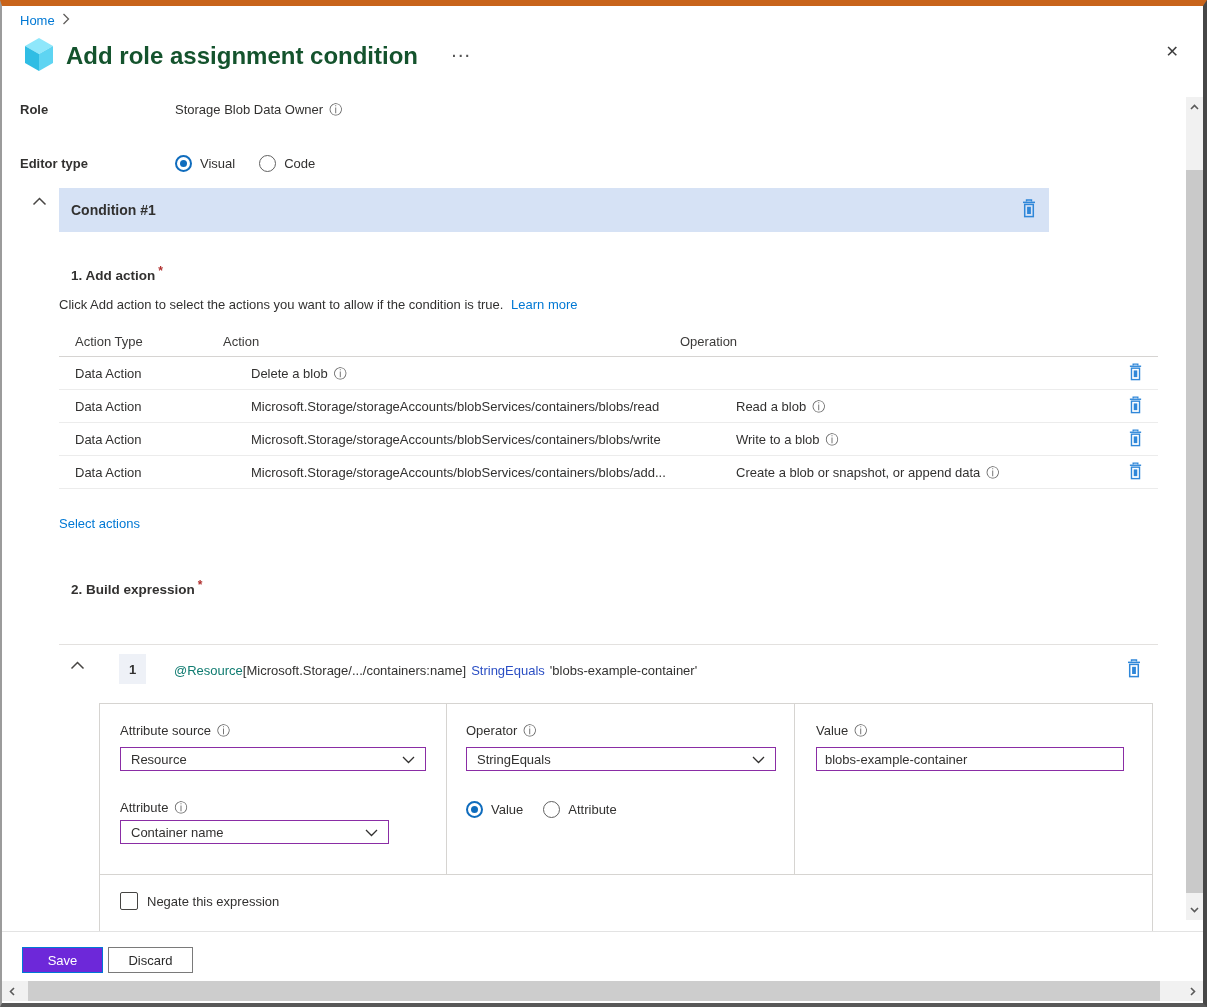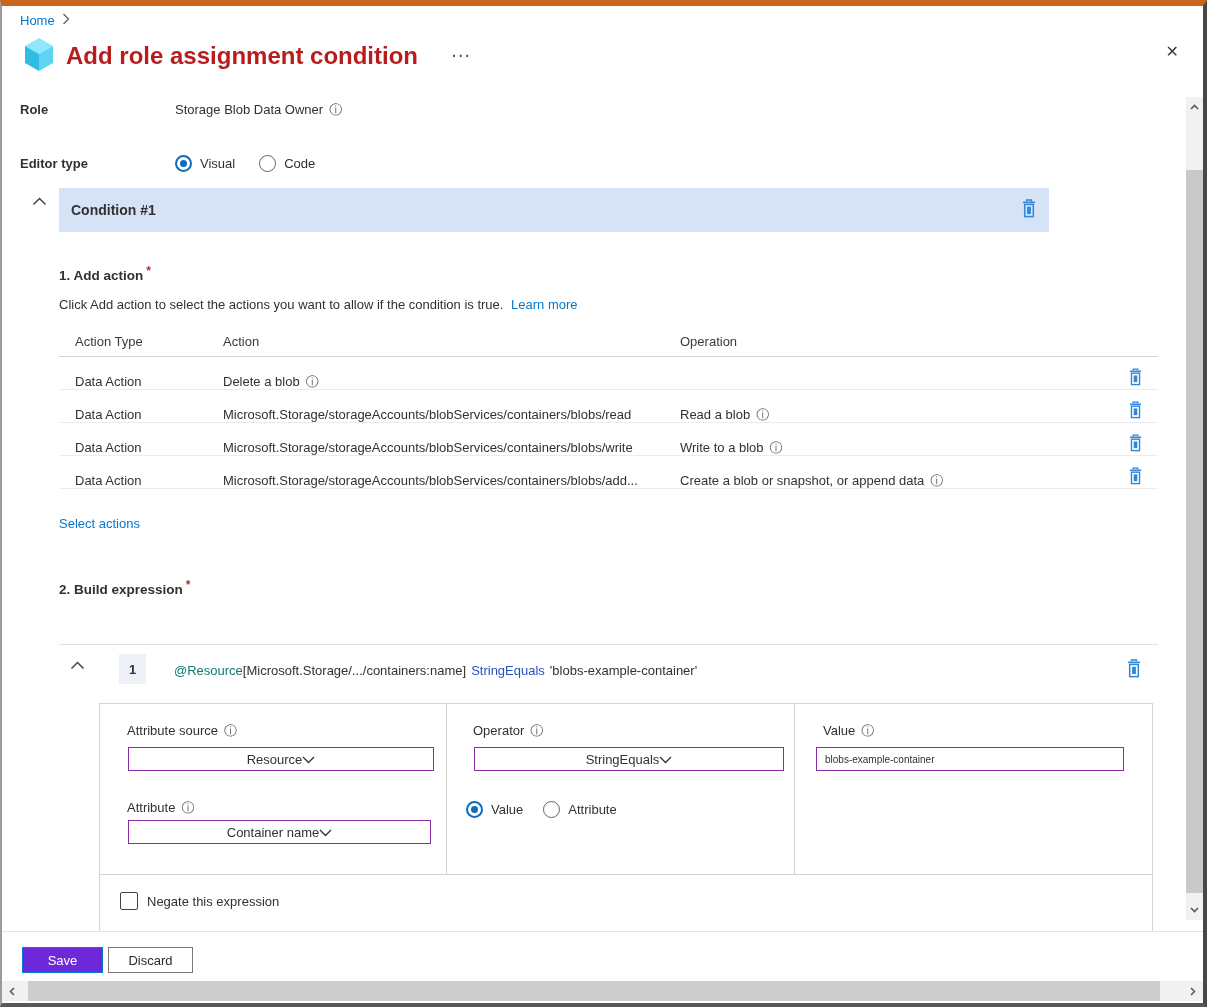--- a/index.html
+++ b/index.html
@@ -5,28 +5,28 @@
   html,body{margin:0;padding:0;background:#fff;}
   .window{
     position:relative;width:1207px;height:1007px;background:#fff;
     border-top:6px solid #c8641b;border-left:2px solid #9b9b9b;
     border-right:4px solid #474747;border-bottom:4px solid #585858;
     box-sizing:border-box;overflow:hidden;
     font-family:"Liberation Sans",sans-serif;font-size:13px;color:#323130;
   }
   .abs{position:absolute;}
   a.link{color:#0078d4;text-decoration:none;cursor:pointer;}
-  .bold{font-weight:bold;}
+  .bold{font-weight:bold;margin-left:12px;}
   .info{display:inline-block;color:#5f5f5f;font-size:13px;line-height:1;margin-left:6px;cursor:default;}
   .req{color:#b0302f;font-size:12px;vertical-align:5px;margin-left:3px;font-weight:bold;}
 
   
   #breadcrumb{left:18px;top:7px;display:flex;align-items:center;gap:7px;}
   #title-row{left:22px;top:32px;display:flex;align-items:center;}
-  #title-row h1{font-size:24px;font-weight:bold;margin:0 8px 0 12px;color:#b91c1c;}
+  #title-row h1{font-size:24px;font-weight:bold;margin:0 8px 0 12px;color:#14532d;}
   .more{color:#555;letter-spacing:2px;font-weight:bold;font-size:14px;margin-left:26px;cursor:pointer;}
   #close{right:24px;top:36px;font-size:16px;color:#3d3d3d;cursor:pointer;}
 
   
   #role-row{left:18px;top:96px;display:flex;align-items:center;}
   #editor-row{left:18px;top:149px;display:flex;align-items:center;}
   .lbl-col{width:155px;font-weight:bold;}
   .radio{width:17px;height:17px;border-radius:50%;border:1px solid #616161;box-sizing:border-box;background:#fff;display:inline-block;position:relative;cursor:pointer;flex:none;}
   .radio.selected{border:2px solid #0f6cbd;}
   .radio.selected::after{content:"";position:absolute;left:3px;top:3px;width:7px;height:7px;border-radius:50%;background:#0f6cbd;}
@@ -36,45 +36,45 @@
   #cond-chev{left:30px;top:188px;cursor:pointer;}
   #cond-banner{left:57px;top:182px;width:990px;height:44px;background:#d6e2f5;display:flex;align-items:center;padding:0 12px;box-sizing:border-box;gap:40px;}
   #cond-banner .t{font-size:14px;font-weight:bold;}
   .trash{color:#2f87d9;cursor:pointer;display:inline-block;}
 
   
   #aa-h{left:57px;top:258px;font-size:13.5px;}
   #aa-desc{left:57px;top:291px;}
   #actions-table{left:57px;top:320px;width:1099px;}
   .t-head{display:flex;height:30px;align-items:center;border-bottom:1px solid #d6d4d2;color:#3b3a39;}
-  .t-row{display:flex;height:32px;align-items:flex-end;border-bottom:1px solid #ececec;}
+  .t-row{display:flex;height:32px;align-items:center;border-bottom:1px solid #ececec;gap:28px;}
   .c1{flex:0 0 148px;padding-left:16px;}
   .c2{flex:0 0 457px;}
   .c3{flex:1;display:flex;align-items:center;}
   .c4{flex:0 0 46px;display:flex;justify-content:center;}
   #select-actions{left:57px;top:510px;}
 
   
   #be-h{left:57px;top:572px;font-size:13.5px;}
   #be-desc{left:57px;top:603px;}
   #expr-top{left:57px;top:638px;width:1099px;border-top:1px solid #e3e1df;}
   #expr-chev{left:68px;top:652px;cursor:pointer;}
   #expr-badge{left:117px;top:648px;width:27px;height:30px;background:#eef1f7;display:flex;align-items:center;justify-content:center;font-weight:bold;}
   #expr-summary{left:172px;top:657px;}
   .tok-src{color:#0f7b70;}
   .tok-op{color:#2b4fc4;margin:0 5px;}
   #expr-trash{left:1124px;top:653px;}
 
   
   #panel{left:97px;top:697px;width:1054px;height:228px;border:1px solid #d6d4d1;border-bottom:none;box-sizing:border-box;background:#fff;}
-  #panel .fld-lb{position:absolute;display:flex;align-items:center;height:16px;margin-left:7px;}
+  #panel .fld-lb{position:absolute;display:flex;align-items:center;height:16px;}
   .vdiv{position:absolute;top:0;width:1px;height:170px;background:#d6d4d1;}
   .hdiv{position:absolute;left:0;top:170px;width:100%;height:1px;background:#d6d4d1;}
-  .dropdown{position:absolute;height:24px;border:1.5px solid #8a2da5;background:#fff;display:flex;align-items:center;justify-content:center;padding:0 10px;box-sizing:border-box;cursor:pointer;margin-left:8px;}
-  .txtin{position:absolute;height:24px;border:1.5px solid #8a2da5;background:#fff;box-sizing:border-box;padding:0 8px;font-family:"Liberation Sans",sans-serif;font-size:10px;color:#323130;}
+  .dropdown{position:absolute;height:24px;border:1.5px solid #8a2da5;background:#fff;display:flex;align-items:center;justify-content:space-between;padding:0 10px;box-sizing:border-box;cursor:pointer;}
+  .txtin{position:absolute;height:24px;border:1.5px solid #8a2da5;background:#fff;box-sizing:border-box;padding:0 8px;font-family:"Liberation Sans",sans-serif;font-size:13px;color:#323130;}
   #vt-radios{position:absolute;left:366px;top:96px;display:flex;align-items:center;height:18px;}
   #negate-row{position:absolute;left:20px;top:188px;display:flex;align-items:center;}
   .checkbox{width:18px;height:18px;border:1.5px solid #454442;border-radius:2px;box-sizing:border-box;background:#fff;cursor:pointer;flex:none;}
 
   
   #footer{left:0;top:925px;width:100%;height:50px;background:#fff;border-top:1px solid #e3e3e3;box-sizing:border-box;}
   .btn{position:absolute;top:15px;height:26px;display:flex;align-items:center;justify-content:center;font-size:13px;cursor:pointer;box-sizing:border-box;}
   #save-btn{left:20px;width:81px;background:#6d28d9;border:1px solid #0078d4;color:#fff;}
   #discard-btn{left:106px;width:85px;background:#fff;border:1px solid #7a7a7a;color:#2b2b2b;}
 
@@ -267,21 +267,21 @@
       <span>Resource</span>
       <span><svg width="13" height="8" viewBox="0 0 13 8">
             <path d="M1 1 L6.5 6.5 L12 1" fill="none" stroke="#323130" stroke-width="1.3"></path>
           </svg></span>
     </div>
 
     <div class="fld-lb" style="left:20px;top:95px;">
       <span>Attribute</span>
       <span class="info">ⓘ</span>
     </div>
-    <div class="dropdown" style="left:20px;top:116px;width:303px;">
+    <div class="dropdown" style="left:20px;top:116px;width:269px;">
       <span>Container name</span>
       <span><svg width="13" height="8" viewBox="0 0 13 8">
             <path d="M1 1 L6.5 6.5 L12 1" fill="none" stroke="#323130" stroke-width="1.3"></path>
           </svg></span>
     </div>
 
     <div class="fld-lb" style="left:366px;top:18px;">
       <span>Operator</span>
       <span class="info">ⓘ</span>
     </div>

